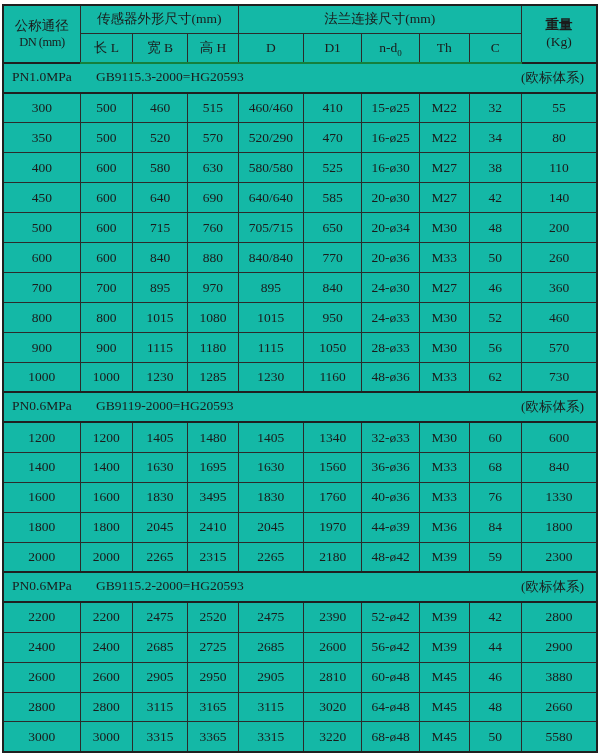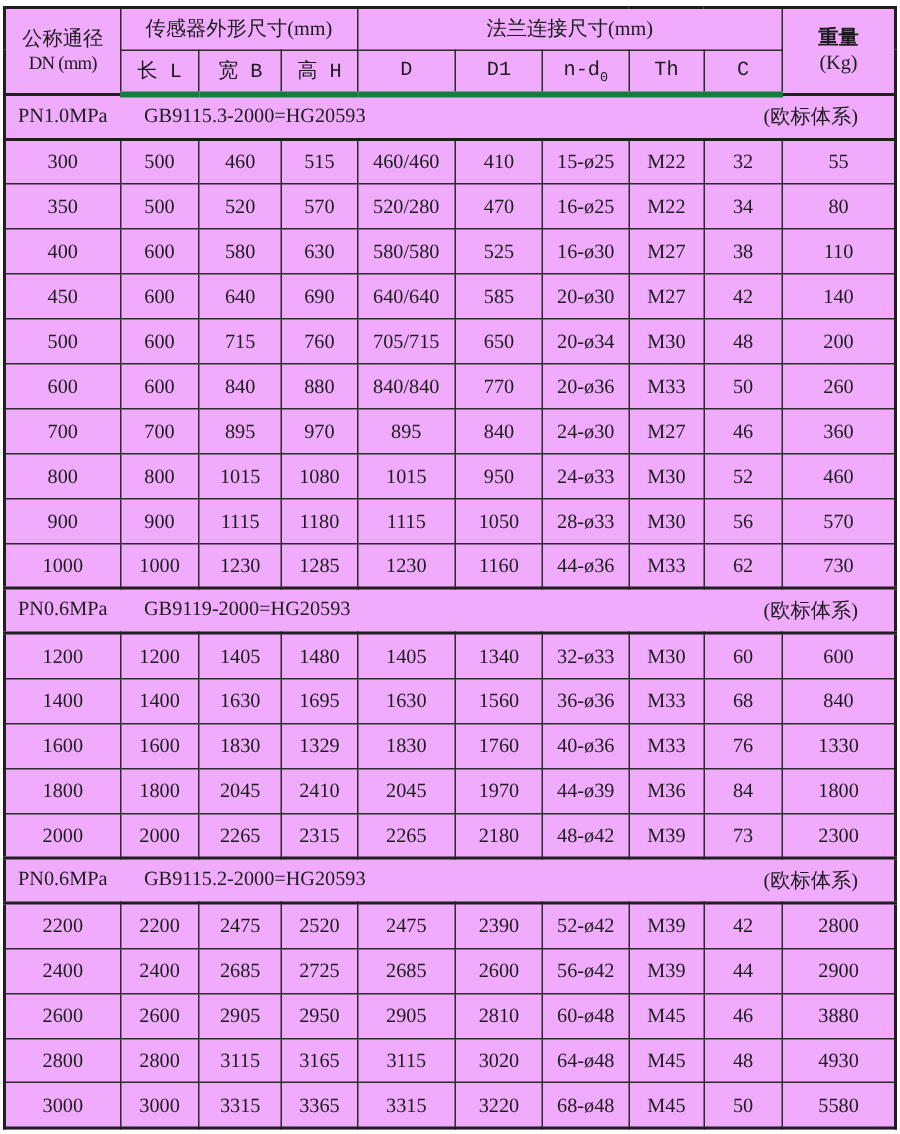--- a/index.html
+++ b/index.html
@@ -13,55 +13,55 @@
     height: 756px;
     box-sizing: border-box;
     padding: 4px 2px 3px 2px;
     background: #ffffff;
   }
   table.spec {
     width: 596px;
     height: 749px;
     border-collapse: collapse;
     table-layout: fixed;
-    background: #f0abfc;
+    background: #14b8a6;
     font-family: "Liberation Serif", "DejaVu Serif", serif;
     color: #1b1b1b;
     border: 2px solid #1f1f1f;
   }
   table.spec td {
     border: 1px solid #2b2b2b;
     text-align: center;
     vertical-align: middle;
     padding: 0;
     font-size: 13.5px;
     overflow: hidden;
     white-space: nowrap;
   }
   thead td {
     font-size: 13.5px;
   }
   thead tr.h1 { height: 28px; }
   thead tr.h2 { height: 30px; }
-  thead tr.h2 td { border-bottom: 4px solid #15803d; font-family: Liberation Mono, monospace; }
+  thead tr.h2 td { border-bottom: 2px solid #15803d; }
   .dn-line1 { display: block; line-height: 1.25; }
   .dn-line2 { display: block; line-height: 1.25; font-size: 12.5px; letter-spacing: -0.5px; font-family: Liberation Serif, serif; }
   .wt-line1 { display: block; line-height: 1.25; font-weight: bold; }
   .wt-line2 { display: block; line-height: 1.25; font-family: Liberation Serif, serif; }
   sub.nd-sub { font-size: 9px; line-height: 0; }
   tbody tr { height: 29.5px; }
   tbody tr.section-row td {
     text-align: left;
     border-top: 2px solid #1f1f1f;
     border-bottom: 2px solid #1f1f1f;
     padding-left: 8px;
   }
   .sec-pressure { display: inline-block; min-width: 84px; }
   .sec-standard { display: inline-block; }
-  .sec-note { float: right; padding-right: 24px; }
+  .sec-note { float: right; padding-right: 12px; }
   
   col.c-dn  { width: 13.0%; }
   col.c-l   { width: 8.8%; }
   col.c-b   { width: 9.3%; }
   col.c-h   { width: 8.5%; }
   col.c-d   { width: 11.0%; }
   col.c-d1  { width: 9.8%; }
   col.c-nd  { width: 9.7%; }
   col.c-th  { width: 8.4%; }
   col.c-c   { width: 8.8%; }
@@ -122,21 +122,21 @@
           <td>15-ø25</td>
           <td>M22</td>
           <td>32</td>
           <td>55</td>
         </tr>
         <tr>
           <td>350</td>
           <td>500</td>
           <td>520</td>
           <td>570</td>
-          <td>520/280</td>
+          <td>520/290</td>
           <td>470</td>
           <td>16-ø25</td>
           <td>M22</td>
           <td>34</td>
           <td>80</td>
         </tr>
         <tr>
           <td>400</td>
           <td>600</td>
           <td>580</td>
@@ -220,21 +220,21 @@
           <td>56</td>
           <td>570</td>
         </tr>
         <tr>
           <td>1000</td>
           <td>1000</td>
           <td>1230</td>
           <td>1285</td>
           <td>1230</td>
           <td>1160</td>
-          <td>44-ø36</td>
+          <td>48-ø36</td>
           <td>M33</td>
           <td>62</td>
           <td>730</td>
         </tr>
         <tr class="section-row">
           <td colspan="10"><span class="sec-pressure">PN0.6MPa</span><span class="sec-standard">GB9119-2000=HG20593</span><span class="sec-note">(欧标体系)</span></td>
         </tr>
         <tr>
           <td>1200</td>
           <td>1200</td>
@@ -256,21 +256,21 @@
           <td>1560</td>
           <td>36-ø36</td>
           <td>M33</td>
           <td>68</td>
           <td>840</td>
         </tr>
         <tr>
           <td>1600</td>
           <td>1600</td>
           <td>1830</td>
-          <td>1329</td>
+          <td>3495</td>
           <td>1830</td>
           <td>1760</td>
           <td>40-ø36</td>
           <td>M33</td>
           <td>76</td>
           <td>1330</td>
         </tr>
         <tr>
           <td>1800</td>
           <td>1800</td>
@@ -285,21 +285,21 @@
         </tr>
         <tr>
           <td>2000</td>
           <td>2000</td>
           <td>2265</td>
           <td>2315</td>
           <td>2265</td>
           <td>2180</td>
           <td>48-ø42</td>
           <td>M39</td>
-          <td>73</td>
+          <td>59</td>
           <td>2300</td>
         </tr>
         <tr class="section-row">
           <td colspan="10"><span class="sec-pressure">PN0.6MPa</span><span class="sec-standard">GB9115.2-2000=HG20593</span><span class="sec-note">(欧标体系)</span></td>
         </tr>
         <tr>
           <td>2200</td>
           <td>2200</td>
           <td>2475</td>
           <td>2520</td>
@@ -337,21 +337,21 @@
         <tr>
           <td>2800</td>
           <td>2800</td>
           <td>3115</td>
           <td>3165</td>
           <td>3115</td>
           <td>3020</td>
           <td>64-ø48</td>
           <td>M45</td>
           <td>48</td>
-          <td>4930</td>
+          <td>2660</td>
         </tr>
         <tr>
           <td>3000</td>
           <td>3000</td>
           <td>3315</td>
           <td>3365</td>
           <td>3315</td>
           <td>3220</td>
           <td>68-ø48</td>
           <td>M45</td>

